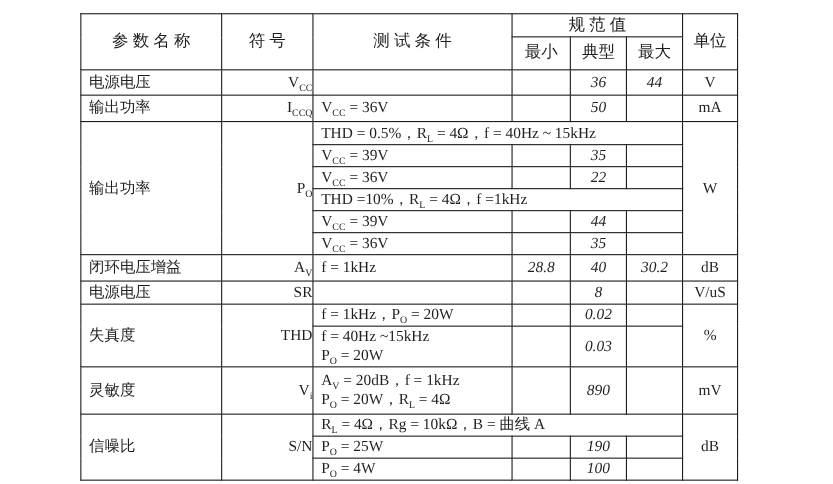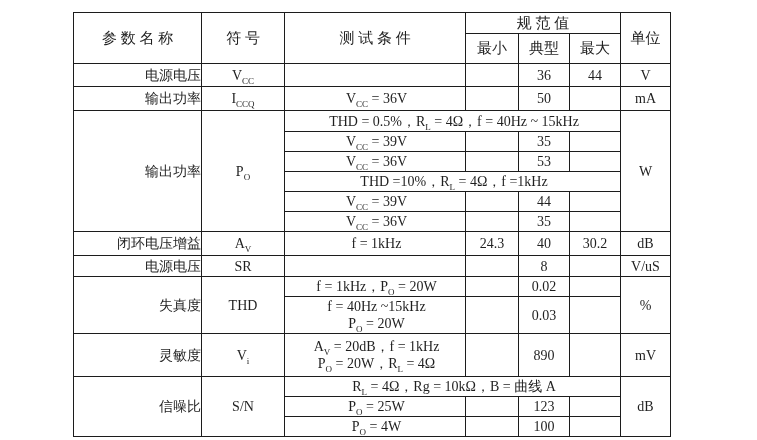--- a/index.html
+++ b/index.html
@@ -23,24 +23,24 @@
     font-size: 14px;
   }
   table.spec td, table.spec th {
     border: 1px solid #1c1c1c;
     font-weight: normal;
     vertical-align: middle;
     line-height: 17px;
     overflow: hidden;
   }
   .hdr { font-size: 15px; text-align: center; }
-  .c-param { text-align: right; padding-left: 7px; }
-  .c-sym   { text-align: center; }
-  .c-cond  { text-align: center; padding: 1px 4px 1px 7px; }
-  .c-val   { text-align: center; }
+  .c-param { text-align: left; padding-left: 7px; }
+  .c-sym   { text-align: right; }
+  .c-cond  { text-align: left; padding: 1px 4px 1px 7px; }
+  .c-val   { text-align: center; font-style: italic; }
   .c-unit  { text-align: center; }
   sub { font-size: 9px; line-height: 0; letter-spacing: 0; }
 </style>
 </head>
 <body>
 
 <div class="page">
   <table class="spec">
     <colgroup>
       <col style="width:128px">
@@ -94,21 +94,21 @@
     </tr>
     <tr style="height:20px">
       <td class="c-cond">V<sub>CC</sub> = 39V</td>
       <td class="c-val"></td>
       <td class="c-val">35</td>
       <td class="c-val"></td>
     </tr>
     <tr style="height:19px">
       <td class="c-cond">V<sub>CC</sub> = 36V</td>
       <td class="c-val"></td>
-      <td class="c-val">53</td>
+      <td class="c-val">22</td>
       <td class="c-val"></td>
     </tr>
     <tr style="height:20px">
       <td class="c-cond" colspan="4">THD =10%，R<sub>L</sub> = 4Ω，f =1kHz</td>
     </tr>
     <tr style="height:19px">
       <td class="c-cond">V<sub>CC</sub> = 39V</td>
       <td class="c-val"></td>
       <td class="c-val">44</td>
       <td class="c-val"></td>
@@ -117,21 +117,21 @@
       <td class="c-cond">V<sub>CC</sub> = 36V</td>
       <td class="c-val"></td>
       <td class="c-val">35</td>
       <td class="c-val"></td>
     </tr>
 
     <tr style="height:24px">
       <td class="c-param">闭环电压增益</td>
       <td class="c-sym">A<sub>V</sub></td>
       <td class="c-cond">f = 1kHz</td>
-      <td class="c-val">24.3</td>
+      <td class="c-val">28.8</td>
       <td class="c-val">40</td>
       <td class="c-val">30.2</td>
       <td class="c-unit">dB</td>
     </tr>
 
     <tr style="height:21px">
       <td class="c-param">电源电压</td>
       <td class="c-sym">SR</td>
       <td class="c-cond"></td>
       <td class="c-val"></td>
@@ -168,21 +168,21 @@
 
     <tr style="height:20px">
       <td class="c-param" rowspan="3">信噪比</td>
       <td class="c-sym" rowspan="3">S/N</td>
       <td class="c-cond" colspan="4">R<sub>L</sub> = 4Ω，Rg = 10kΩ，B = 曲线 A</td>
       <td class="c-unit" rowspan="3">dB</td>
     </tr>
     <tr style="height:20px">
       <td class="c-cond">P<sub>O</sub> = 25W</td>
       <td class="c-val"></td>
-      <td class="c-val">123</td>
+      <td class="c-val">190</td>
       <td class="c-val"></td>
     </tr>
     <tr style="height:18px">
       <td class="c-cond">P<sub>O</sub> = 4W</td>
       <td class="c-val"></td>
       <td class="c-val">100</td>
       <td class="c-val"></td>
     </tr>
   </tbody>
     </table>

